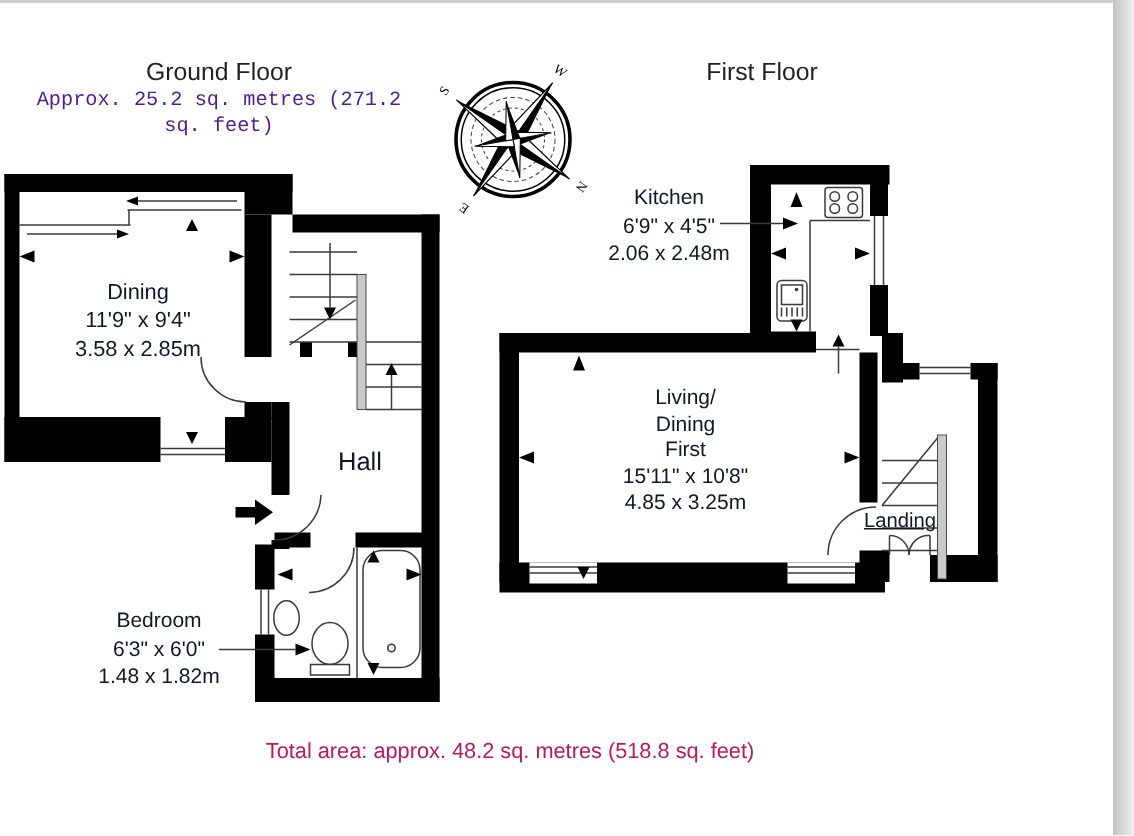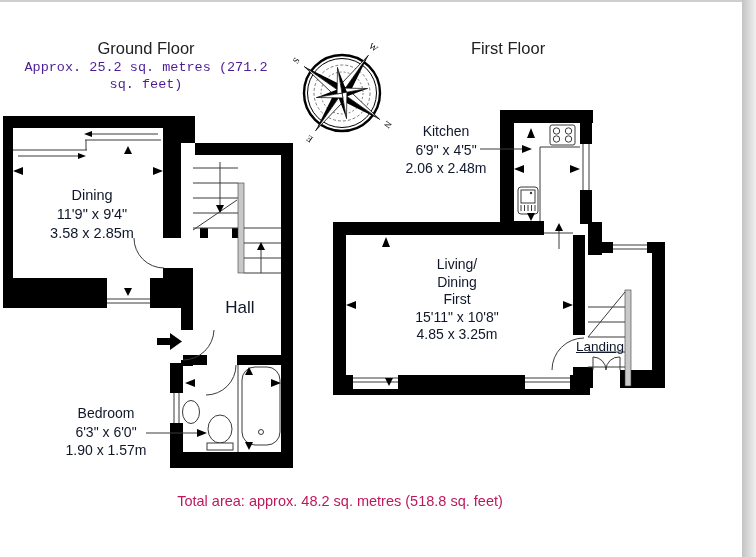--- a/index.html
+++ b/index.html
@@ -246,21 +246,21 @@
     <div>Dining</div>
     <div>11'9" x 9'4"</div>
     <div>3.58 x 2.85m</div>
   </div>
   <div class="room-label" style="left:214px;top:298px;width:52px;font-size:17px;">
     <div>Hall</div>
   </div>
   <div class="room-label" style="left:48px;top:404px;width:116px;line-height:18.5px;">
     <div>Bedroom</div>
     <div>6'3" x 6'0"</div>
-    <div>1.90 x 1.57m</div>
+    <div>1.48 x 1.82m</div>
   </div>
   <div class="room-label" style="left:391px;top:122px;width:110px;line-height:18.5px;">
     <div>Kitchen</div>
     <div>6'9" x 4'5"</div>
     <div>2.06 x 2.48m</div>
   </div>
   <div class="room-label" style="left:403px;top:256px;width:108px;line-height:17.5px;">
     <div>Living/</div>
     <div>Dining</div>
     <div>First</div>

